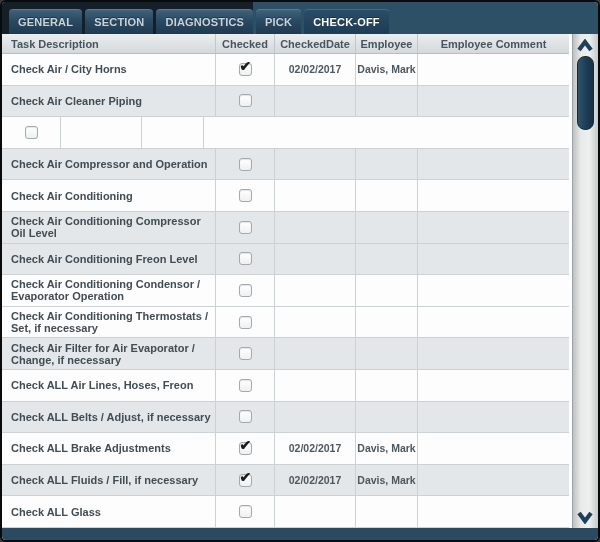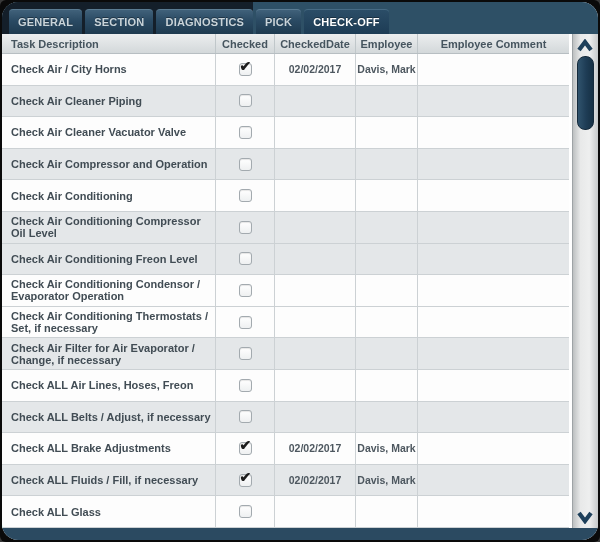--- a/index.html
+++ b/index.html
@@ -2,21 +2,21 @@
 <html><head>
 <meta charset="utf-8">
 <style>
   html,body{margin:0;padding:0;background:#3a3a3a;}
   *{box-sizing:border-box;}
   .window{
     position:relative;width:600px;height:542px;background:#0a0a0a;
     border-radius:6px;overflow:hidden;
     font-family:"Liberation Sans", sans-serif;font-weight:bold;
   }
-  .frame{position:absolute;inset:2px;border-radius:16px;overflow:hidden;background:#ffffff;text-decoration:underline;}
+  .frame{position:absolute;inset:2px;border-radius:4px;overflow:hidden;background:#ffffff;text-decoration:underline;}
 
   
   .tabbar{position:absolute;top:0;left:0;right:0;height:32px;background:#2e5066;}
   .tabwell{position:absolute;top:0;left:0;width:251px;height:32px;background:#141f2a;}
   .tabs{position:absolute;left:0;top:0;right:0;height:32px;display:flex;align-items:flex-end;padding-left:7px;}
   .tab{
     height:25px;line-height:25px;padding:0 9px;margin-right:3px;
     border-radius:4px 4px 0 0;font-size:11px;letter-spacing:.2px;
     background:linear-gradient(180deg,#40617a 0%,#2a4a63 45%,#1e3a4f 100%);
     color:#c9d4da;border-top:1px solid #5a7b92;position:relative;z-index:2;cursor:default;
@@ -126,21 +126,20 @@
           <div class="checkbox">
             
           </div>
         </div>
         <div class="cell c-date"></div>
         <div class="cell c-emp"></div>
         <div class="cell c-comment"></div>
       </div>
 
       <div class="row">
-        <div class="cell c-task">Check Air Cleaner Vacuator Valve</div>
         <div class="cell c-checked">
           <div class="checkbox">
             
           </div>
         </div>
         <div class="cell c-date"></div>
         <div class="cell c-emp"></div>
         <div class="cell c-comment"></div>
       </div>
 

